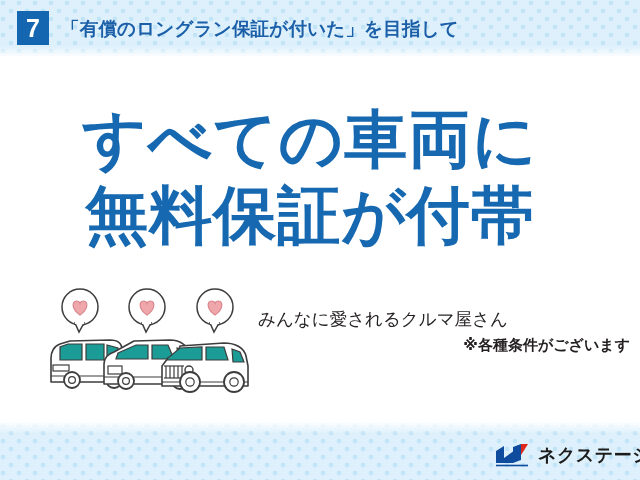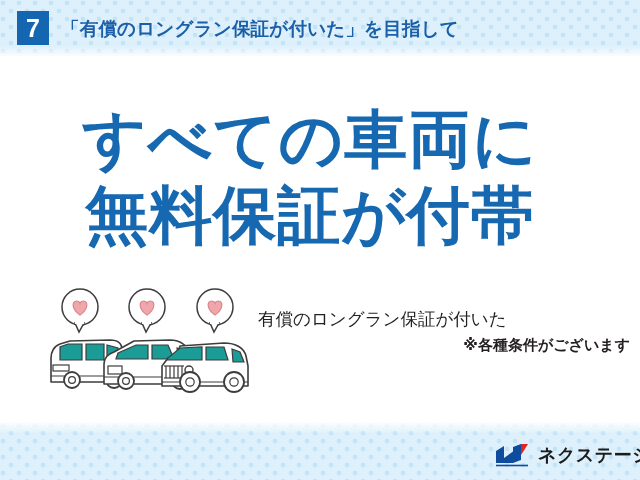--- a/index.html
+++ b/index.html
@@ -249,21 +249,21 @@
       <circle cx="141" cy="82" r="4" fill="#ffffff" stroke="#3d3d3d" stroke-width="1.4"></circle>
       <path d="M114 94 L200 94" stroke="#3d3d3d" stroke-width="1.2"></path>
       <circle cx="142" cy="94" r="10" fill="#ffffff" stroke="#3d3d3d" stroke-width="1.8"></circle>
       <circle cx="142" cy="94" r="4.2" fill="#ffffff" stroke="#3d3d3d" stroke-width="1.2"></circle>
       <circle cx="186" cy="94" r="10" fill="#ffffff" stroke="#3d3d3d" stroke-width="1.8"></circle>
       <circle cx="186" cy="94" r="4.2" fill="#ffffff" stroke="#3d3d3d" stroke-width="1.2"></circle>
     </g>
   </svg>
 
   <div id="body-copy">
-    <div class="copy-line">有償のロングラン保証が付いた</div>
+    <div class="copy-line">みんなに愛されるクルマ屋さん</div>
     <div class="copy-note">※各種条件がございます</div>
   </div>
 
   <div class="dot-band" id="bottom-band">
     <div class="band-fade-top"></div>
   </div>
 
   <div id="brand-logo">
     <svg id="brand-mark" viewBox="0 0 36 24">
       <path d="M1 20 L1 8 L9 3 L9 15 L18 8.5 L18 20 Z" fill="#0f4c9e"></path>

